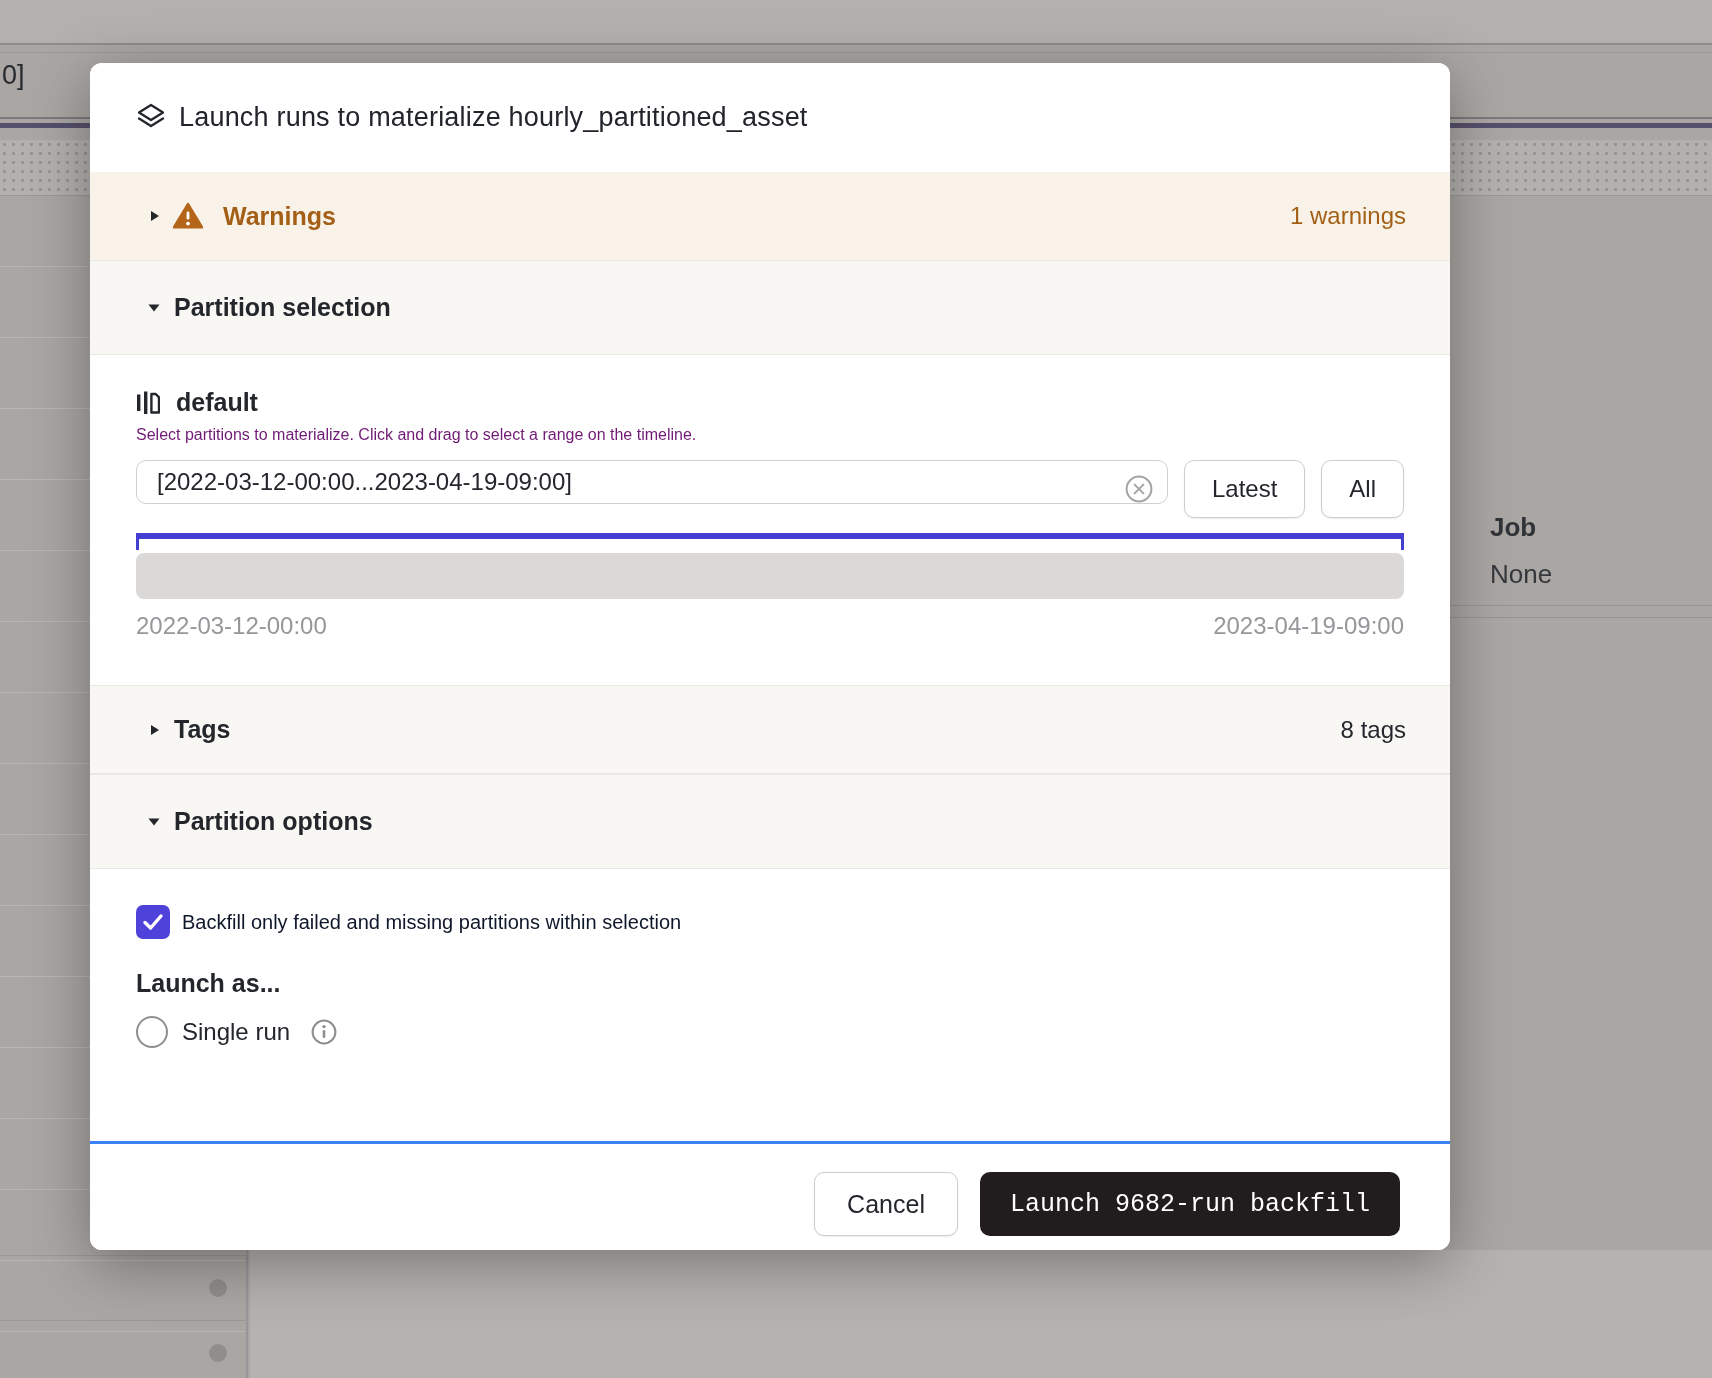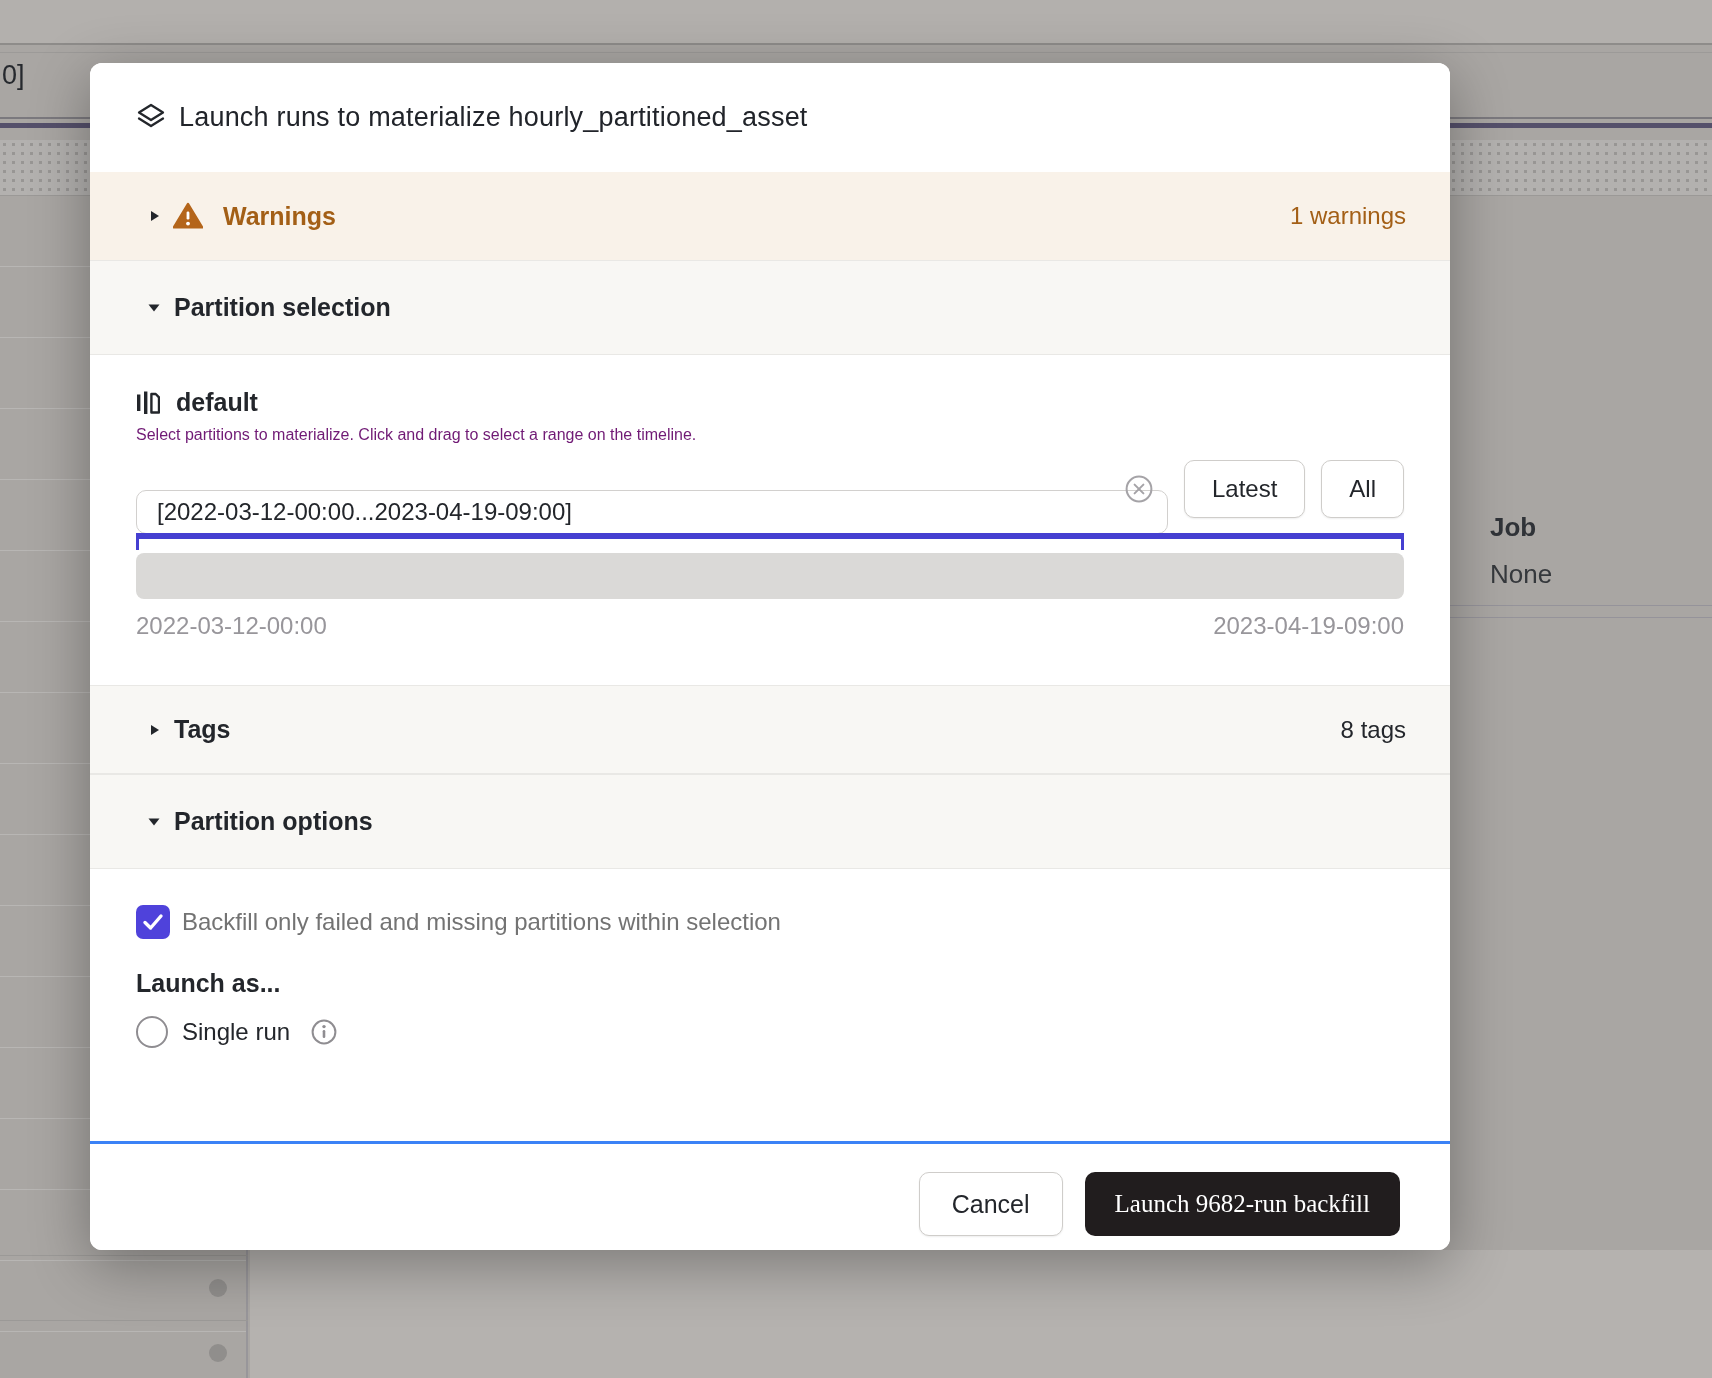--- a/index.html
+++ b/index.html
@@ -50,56 +50,56 @@
   .sec-count { margin-left:auto; font-size:24px; color:#23262B; }
 
   .part-content { height:330px; padding:32px 46px 0 46px; background:#fff; }
   .dim-row { display:flex; align-items:center; gap:16px; height:30px; }
   .dim-name { font-size:25px; font-weight:600; color:#23262B; }
   .dim-help { margin-top:9px; font-size:16px; color:#701a75; }
   .picker-row { margin-top:16px; display:flex; align-items:stretch; gap:16px; height:58px; }
   .part-input-wrap { position:relative; flex:1; }
   .part-input { width:100%; height:44px; border:1.5px solid #D2D0CE; border-radius:10px;
     font-family:"Liberation Sans",sans-serif; font-size:24px; color:#23262B; padding:0 60px 0 20px;
-    background:#fff; outline:none;margin-top:30px; }
+    background:#fff; outline:none; }
   .clear-btn { position:absolute; right:14px; top:14px; width:30px; height:30px; border:none;
     background:transparent; cursor:pointer; padding:0; display:flex; }
   .btn-light { height:58px; border:1.5px solid #CFCDCA; border-radius:10px; background:#fff;
     font-family:"Liberation Sans",sans-serif; font-size:24px; color:#23262B; padding:0 27px;
     box-shadow:0 1px 2px rgba(0,0,0,.07); cursor:pointer; }
   .sel-line { position:relative; margin-top:15px; height:6px; background:#453FD1; }
   .sel-tick { position:absolute; top:0; width:3px; height:17px; background:#453FD1; }
   .sel-tick.left { left:0; } .sel-tick.right { right:0; }
   .timeline-bar { margin-top:14px; height:46px; background:#DAD9D7; border-radius:8px; }
   .date-row { margin-top:13px; display:flex; justify-content:space-between; }
   .date-label { font-size:24px; color:#98969B; }
   .row-tags { height:89px; }
 
   .backfill-content { height:272px; padding:36px 46px 0 46px; background:#fff; }
   .check-row { display:flex; align-items:center; gap:12px; }
   .checkbox { width:34px; height:34px; border-radius:7px; background:#4F42DB; display:flex;
     align-items:center; justify-content:center; cursor:pointer; flex:0 0 auto; }
-  .check-label { font-size:24px; color:#737373; }
+  .check-label { font-size:20px; color:#0f172a; }
   .launch-as { margin-top:30px; font-size:25px; font-weight:600; color:#23262B; }
   .radio-row { margin-top:18px; display:flex; align-items:center; gap:14px; height:32px; }
   .radio-row + .radio-row { margin-top:16px; }
   .radio { width:32px; height:32px; border-radius:50%; cursor:pointer; flex:0 0 auto; }
   .radio.off { border:2px solid #8F8D91; background:#fff; }
   .radio.on { background:#4F42DB; display:flex; align-items:center; justify-content:center; }
   .radio.on::after { content:""; width:13px; height:13px; border-radius:50%; background:#fff; }
   .radio-label { font-size:24px; color:#23262B; }
   .info-wrap { display:flex; margin-left:6px; }
 
   .m-footer { height:123px; border-top:3px solid #3b82f6; display:flex; align-items:center;
     justify-content:flex-end; gap:22px; padding:0 50px; background:#fff; }
   .btn-cancel { height:64px; padding:0 32px; background:#fff; border:1.5px solid #CFCDCA;
     border-radius:10px; font-family:"Liberation Sans",sans-serif; font-size:25px; color:#23262B;
     cursor:pointer; box-shadow:0 1px 2px rgba(0,0,0,.07); }
   .btn-submit { height:64px; padding:0 30px; background:#211D1E; border:none; border-radius:10px;
-    font-family:Liberation Serif, serif; font-size:25px; color:#FFFFFF; cursor:pointer; }
+    font-family:Liberation Mono, monospace; font-size:25px; color:#FFFFFF; cursor:pointer; }
 </style>
 </head>
 <body>
 
 <div id="backdrop">
   <div class="abs bg-topband"></div>
   <div class="abs bg-line-52"></div>
   <div class="abs bg-partial-text">0]</div>
   <div class="abs bg-line-117"></div>
   <div class="abs bg-purpleline"></div>

